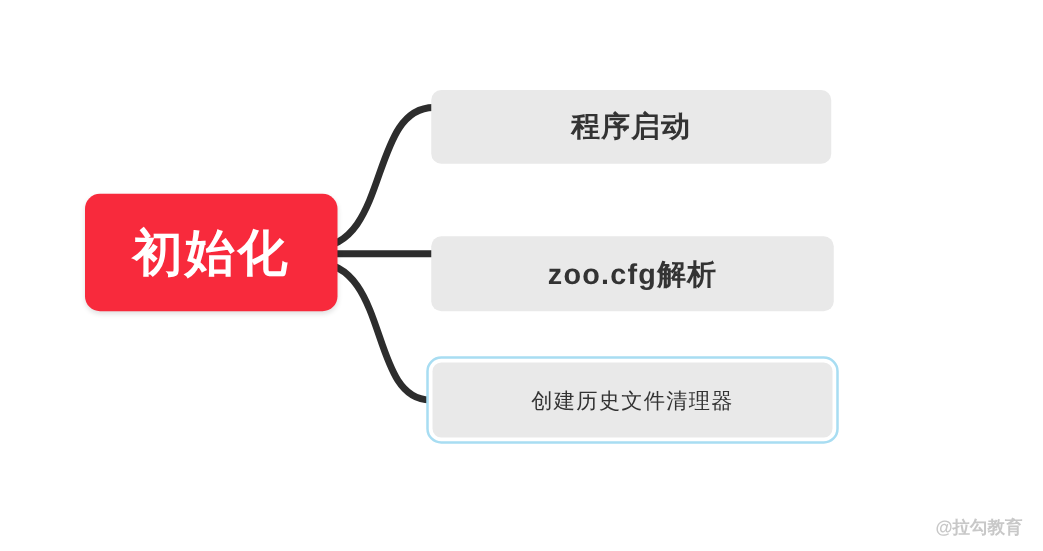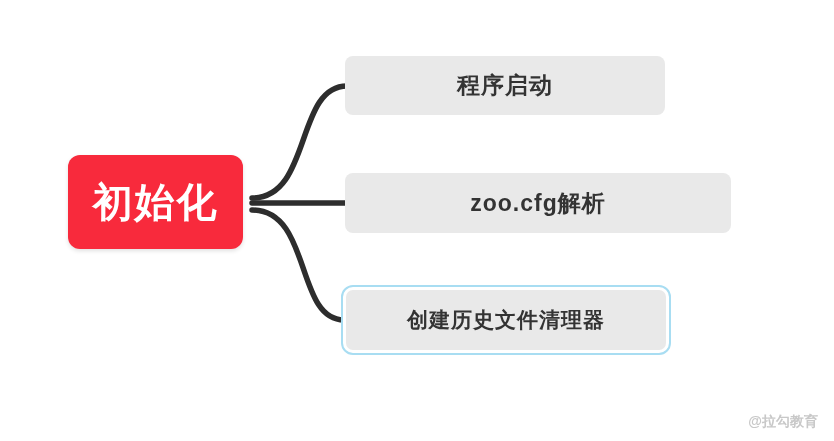--- a/index.html
+++ b/index.html
@@ -35,65 +35,66 @@
   }
   .node {
     position: absolute;
     display: flex;
     align-items: center;
     justify-content: center;
     cursor: pointer;
   }
   .node-root {
     left: 68px; top: 155px;
-    width: 175px; height: 94px;
+    width: 202px; height: 94px;
     background: var(--root-bg);
     border-radius: 12px;
     box-shadow: 0 2px 4px rgba(0,0,0,0.12);
   }
   .node-root .label {
     color: var(--root-text);
     font-size: 40px;
     font-weight: bold;
     letter-spacing: 2px;
   }
   .node-child {
     background: var(--child-bg);
     border-radius: 8px;
+    margin-top: 16px;
   }
   .node-child .label {
     color: var(--child-text);
     font-size: 23px;
     font-weight: 600;
     letter-spacing: 1px;
   }
   .node-child-1 { left: 345px; top: 56px;  width: 320px; height: 59px; }
-  .node-child-2 { left: 345px; top: 173px; width: 386px; height: 60px; }
+  .node-child-2 { left: 345px; top: 173px; width: 322px; height: 60px; }
   .node-child-3-wrap {
     position: absolute;
     left: 341px; top: 285px;
     width: 330px; height: 70px;
     border: 2px solid var(--selected-border);
     border-radius: 12px;
     background: #ffffff;
     padding: 3px;
     cursor: pointer;
   }
   .node-child-3-inner {
     width: 100%; height: 100%;
     background: var(--child-bg);
     border-radius: 7px;
     display: flex;
     align-items: center;
     justify-content: center;
   }
   .node-child-3-inner .label {
     color: var(--child-text);
-    font-size: 21px;
-    font-weight: 700;
+    font-size: 17px;
+    font-weight: 400;
     letter-spacing: 1px;
   }
   .watermark {
     position: absolute;
     right: 16px;
     bottom: 10px;
     color: var(--watermark);
     font-size: 14px;
     font-weight: 600;
     user-select: none;

